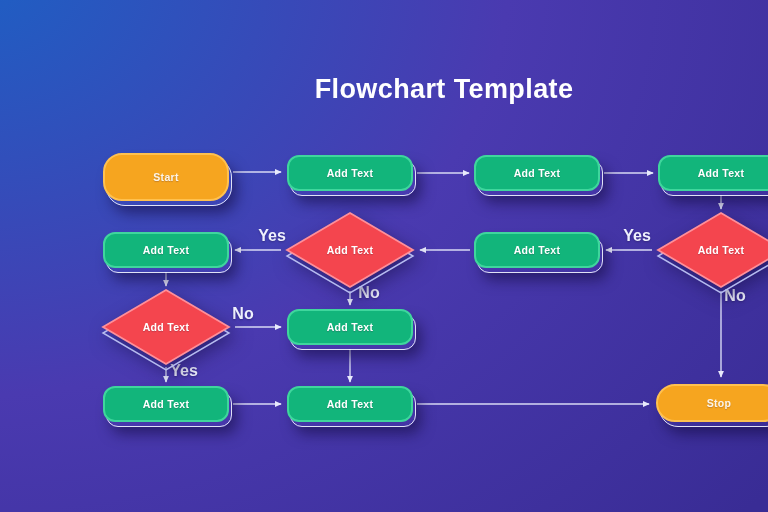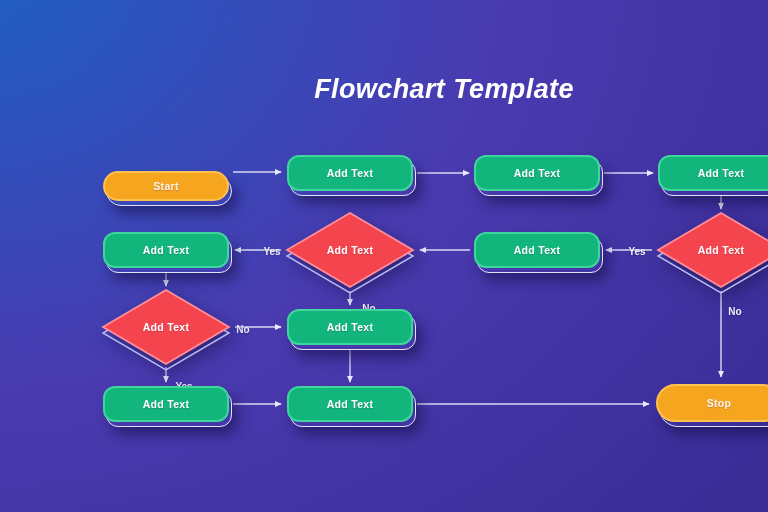--- a/index.html
+++ b/index.html
@@ -13,28 +13,27 @@
     isolation:isolate;
     background:radial-gradient(135% 160% at -4% -6%,
       var(--bg-top-left,#1d60c4) 0%,
       var(--bg-mid,#4a3ab0) 52%,
       var(--bg-bottom-right,#392c95) 100%);
   }
   .title{
     position:absolute;left:283px;top:56px;width:322px;
     text-align:center;font-size:27px;font-weight:700;color:#ffffff;
     letter-spacing:.4px;
-    font-style:italic;
   }
   #connector-layer{position:absolute;left:0;top:0;width:768px;height:512px;}
   #connector-layer line{stroke:var(--arrow,#d8daf5);stroke-width:1.4;}
   .edge-label{
     position:absolute;transform:translate(-50%,-50%);
-    font-size:10px;font-weight:700;color:#eef0fd;
-    text-shadow:0 1px 2px rgba(30,20,80,.45);white-space:nowrap;margin-top:15px;
+    font-size:16px;font-weight:700;color:#eef0fd;
+    text-shadow:0 1px 2px rgba(30,20,80,.45);white-space:nowrap;
   }
   .node{position:absolute;border-radius:12px;}
   .node.terminator{border-radius:19px;}
   .offset-outline{
     position:absolute;inset:0;border-radius:inherit;
     transform:translate(3px,5px);
     border:1.5px solid rgba(238,240,253,.92);
     box-shadow:5px 7px 14px rgba(18,10,60,.55);
   }
   .body{
@@ -82,21 +81,21 @@
       <line x1="233" y1="404" x2="281" y2="404" marker-end="url(#arrowhead)"></line>
       <line x1="417" y1="404" x2="649" y2="404" marker-end="url(#arrowhead)"></line>
       <line x1="721" y1="291" x2="721" y2="377" marker-end="url(#arrowhead)"></line>
     </svg>
 <div class="edge-label" style="left: 637px; top: 236px;">Yes</div>
     <div class="edge-label" style="left: 272px; top: 236px;">Yes</div>
     <div class="edge-label" style="left: 369px; top: 293px;">No</div>
     <div class="edge-label" style="left: 243px; top: 314px;">No</div>
     <div class="edge-label" style="left: 184px; top: 371px;">Yes</div>
     <div class="edge-label" style="left: 735px; top: 296px;">No</div>
-    <div class="node terminator" style="left: 103px; top: 171px; width: 126px; height: 30px;">
+    <div class="node terminator" style="left: 103px; top: 153px; width: 126px; height: 48px;">
       <span class="offset-outline"></span>
       <span class="body">Start</span>
     </div>
     <div class="node process" style="left: 287px; top: 155px; width: 126px; height: 36px;">
       <span class="offset-outline"></span>
       <span class="body">Add Text</span>
     </div>
     <div class="node process" style="left: 474px; top: 155px; width: 126px; height: 36px;">
       <span class="offset-outline"></span>
       <span class="body">Add Text</span>

